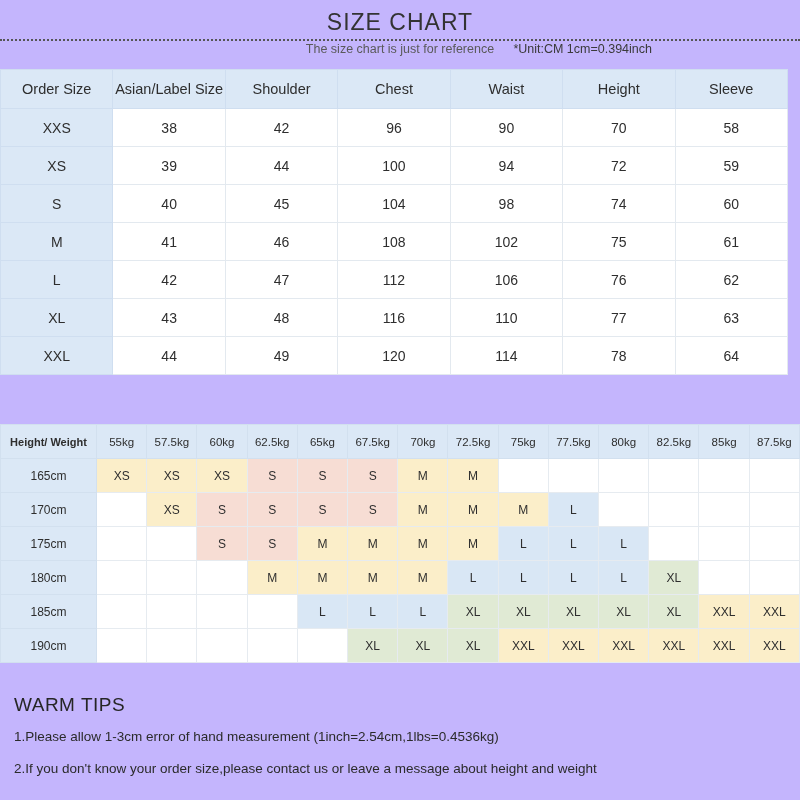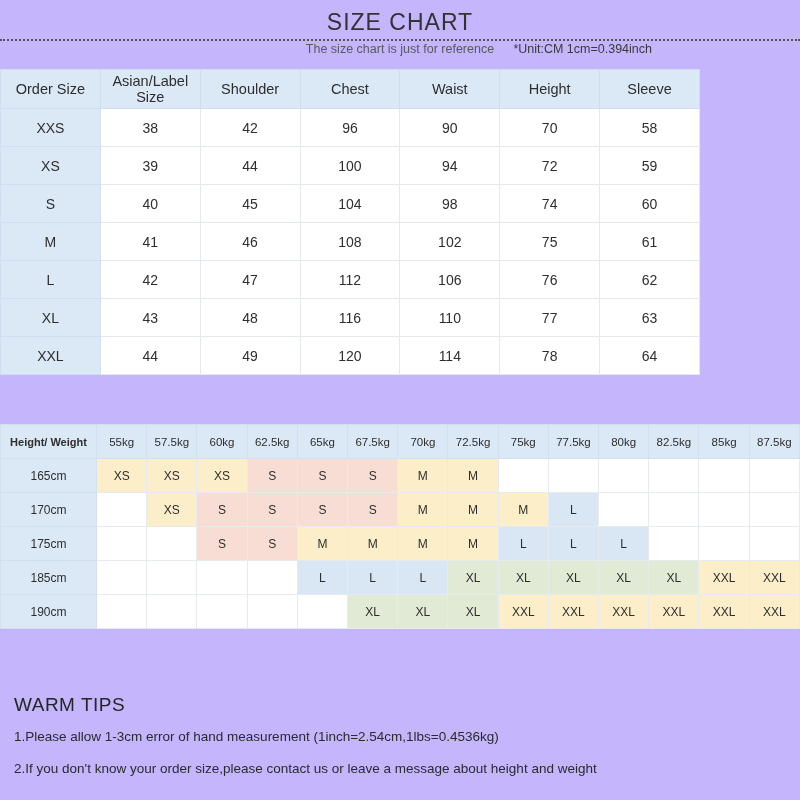--- a/index.html
+++ b/index.html
@@ -50,21 +50,21 @@
   .unit-note {
     position: absolute;
     right: 4px; top: 0;
     font-size: 12.5px;
     color: #3a3a3a;
   }
 
   
   .t1-wrap { position: absolute; top: 69px; left: 0; width: 800px; }
   table.sizetable {
-    width: 700px;
+    width: 788px;
     border-collapse: collapse;
     table-layout: fixed;
   }
   table.sizetable th, table.sizetable td {
     border: 1px solid #e3e9ef;
     height: 38px;
     text-align: center;
     vertical-align: middle;
     font-size: 14px;
     font-weight: 400;
@@ -329,20 +329,37 @@
             <td class="c-m">M</td>
             <td class="c-m">M</td>
             <td class="c-l">L</td>
             <td class="c-l">L</td>
             <td class="c-l">L</td>
             <td class="c-empty"></td>
             <td class="c-empty"></td>
             <td class="c-empty"></td>
           </tr>
           <tr>
+            <td class="rowhead">180cm</td>
+            <td class="c-empty"></td>
+            <td class="c-empty"></td>
+            <td class="c-empty"></td>
+            <td class="c-m">M</td>
+            <td class="c-m">M</td>
+            <td class="c-m">M</td>
+            <td class="c-m">M</td>
+            <td class="c-l">L</td>
+            <td class="c-l">L</td>
+            <td class="c-l">L</td>
+            <td class="c-l">L</td>
+            <td class="c-xl">XL</td>
+            <td class="c-empty"></td>
+            <td class="c-empty"></td>
+          </tr>
+          <tr>
             <td class="rowhead">185cm</td>
             <td class="c-empty"></td>
             <td class="c-empty"></td>
             <td class="c-empty"></td>
             <td class="c-empty"></td>
             <td class="c-l">L</td>
             <td class="c-l">L</td>
             <td class="c-l">L</td>
             <td class="c-xl">XL</td>
             <td class="c-xl">XL</td>

